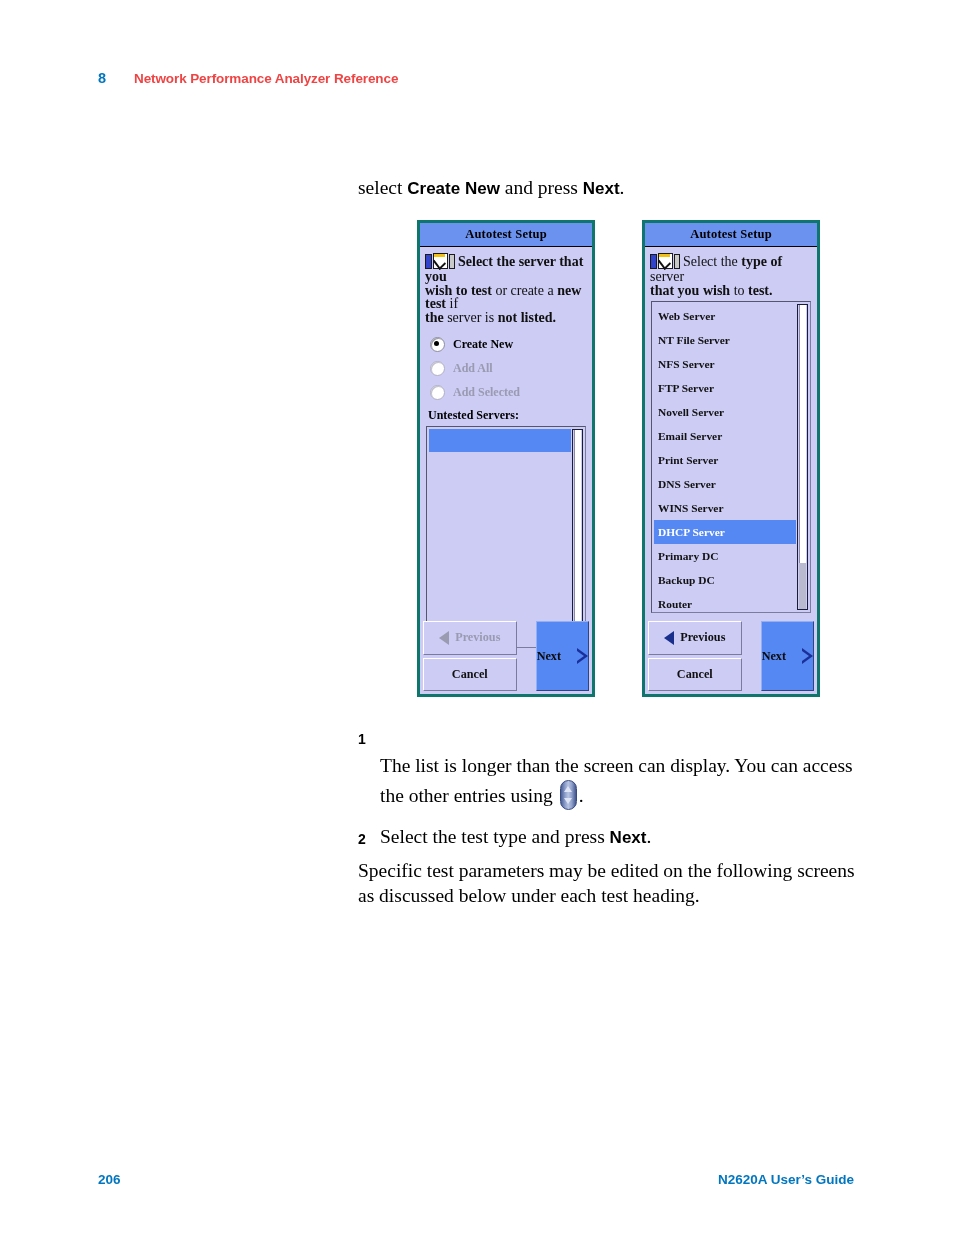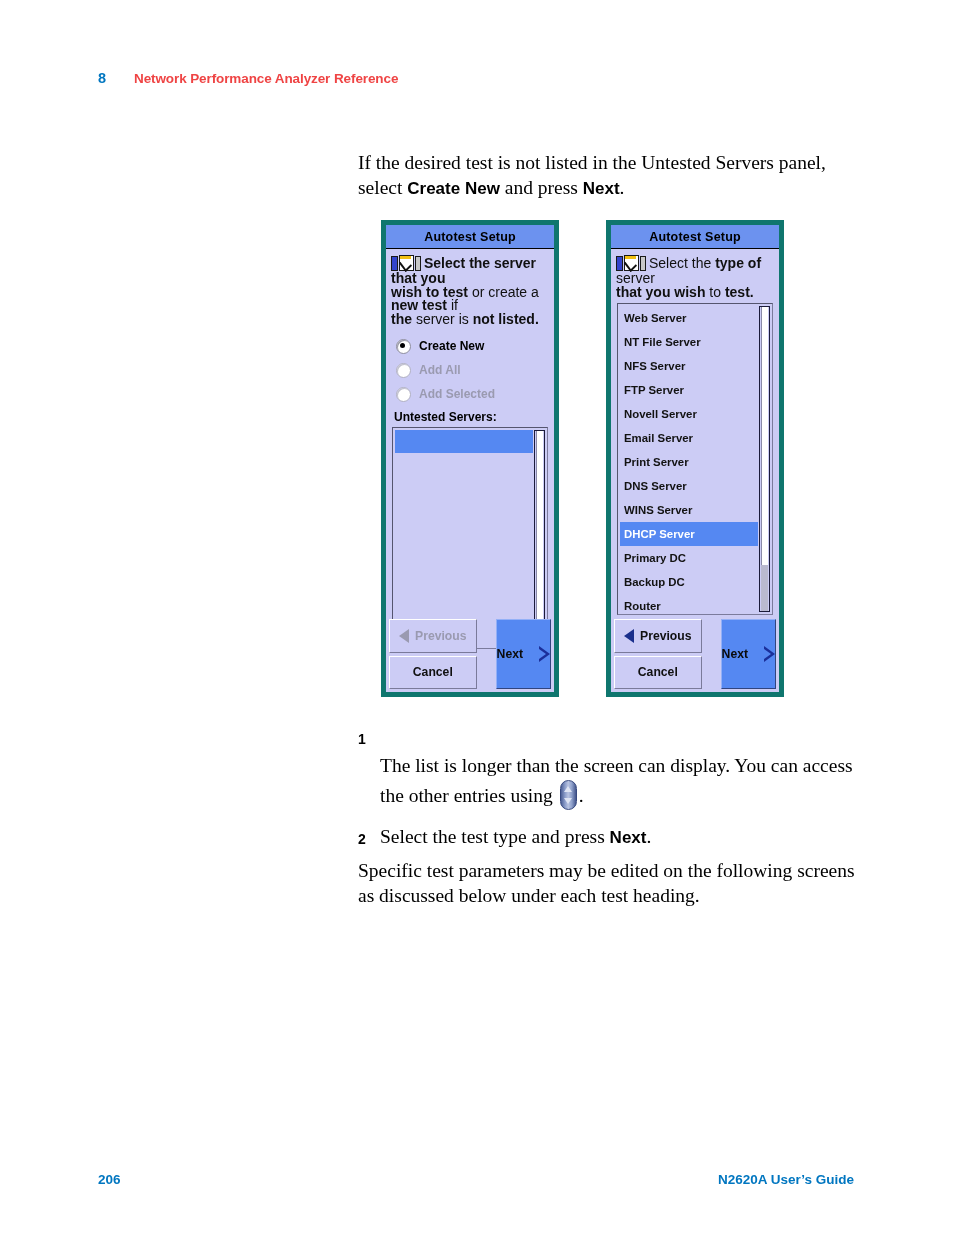--- a/index.html
+++ b/index.html
@@ -53,24 +53,25 @@
   
   .figure {
     position: absolute;
     left: 381px;
     top: 220px;
   }
   .device {
     position: absolute;
     top: 0;
     width: 178px;
-    border: 5px solid #0f766e;
+    border: 3px solid #0f766e;
     box-sizing: border-box;
     background: #ccccf5;
-    font-family: Liberation Sans, sans-serif;
+    font-family: Liberation Serif, serif;
+    margin-left: 36px;
   }
   .device-left  { left: 0px;   height: 477px; }
   .device-right { left: 225px; height: 477px; }
 
   .titlebar {
     height: 23px;
     background: #6c92ef;
     border-bottom: 1px solid #000000;
     display: flex;
     align-items: center;
@@ -355,21 +356,21 @@
 </style>
 </head>
 <body>
 
 <div class="page-header">
   <span class="chapter-num">8</span>
   <span class="chapter-title">Network Performance Analyzer Reference</span>
 </div>
 
 <div class="intro-para">
-  <span>If the desired test is not listed in the Untested Servers panel,</span><br>
+  <br>
   <span>select </span><span class="b">Create New</span><span> and press </span><span class="b">Next</span><span>.</span>
 </div>
 
 <div class="figure">
 
   <div class="device device-left">
     <div class="titlebar">
       <span>Autotest Setup</span>
     </div>
 

